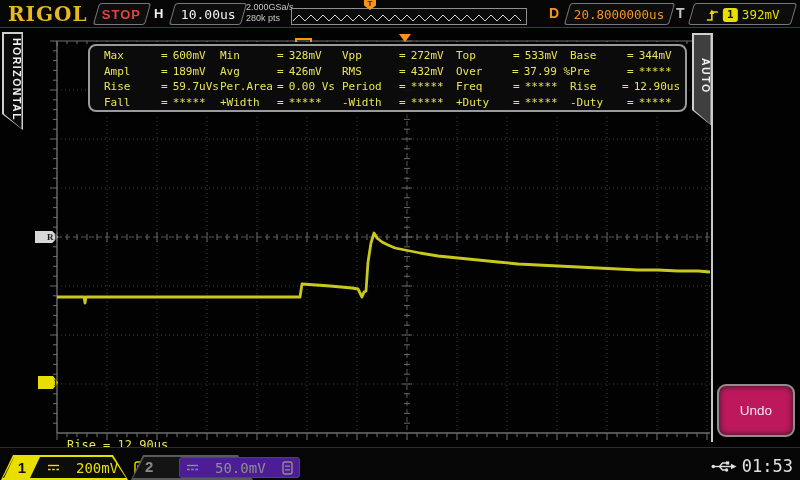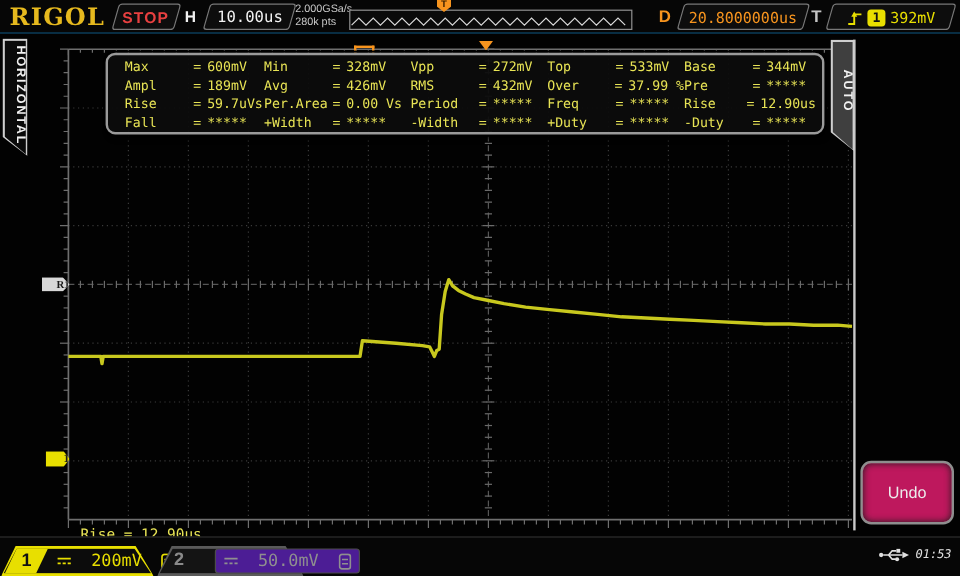--- a/index.html
+++ b/index.html
@@ -107,21 +107,21 @@
             background:#e8df00;color:#111;font-weight:bold;font-size:15px;
             display:flex;align-items:center;justify-content:center;font-family:"Liberation Sans",sans-serif;}
   .ch2-tab .ch-num{position:absolute;left:14px;top:3px;color:#8a8a8a;font-weight:bold;font-size:15px;
                    font-family:"Liberation Sans",sans-serif;}
   .ch-content{position:absolute;left:46px;top:2px;height:21px;display:flex;align-items:center;gap:16px;}
   .ch1-tab .ch-content{color:#e8df00;}
   .ch2-tab .ch-content{left:36px;color:#8f8f8f;border:1px solid #4c4c4c;border-radius:3px;
                        padding:0 6px;background:#4c1d95;height:19px;margin-left:12px;}
   .ch-scale{font-size:14px;}
   .clock-area{position:absolute;right:7px;top:8px;display:flex;align-items:center;gap:5px;color:#e0e0e0;}
-  .clock-text{font-size:10px;font-style:italic;}
+  .clock-text{font-size:17px;}
 </style>
 </head>
 <body>
 
 <div class="screen">
 
   <div class="topbar">
     <div class="logo">RIGOL</div>
     <div class="chip stop-chip">
       <span>STOP</span>

